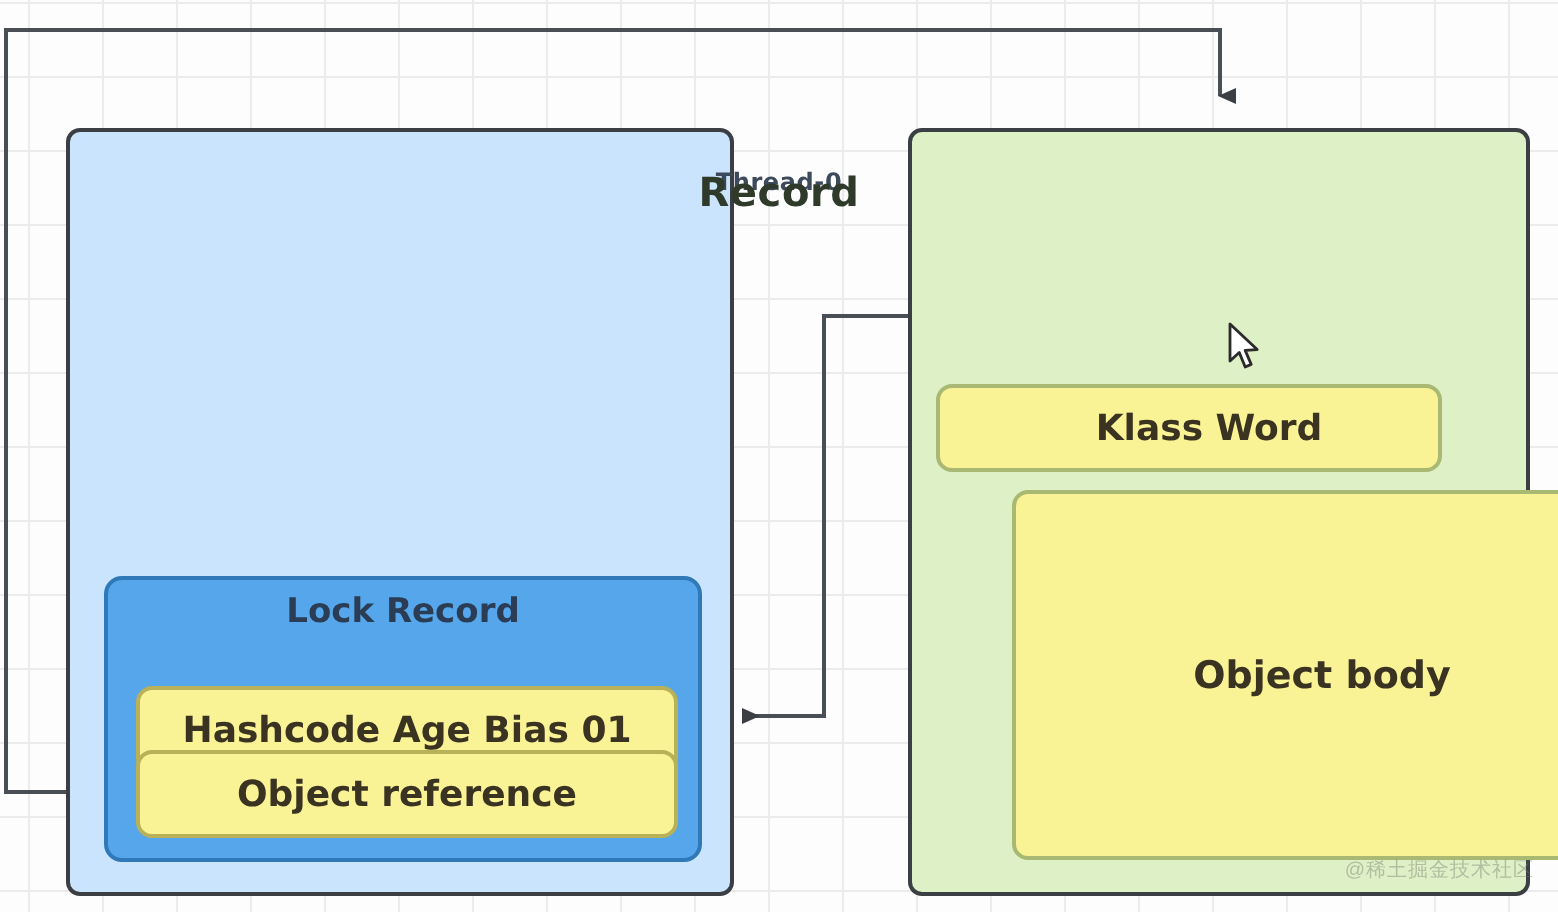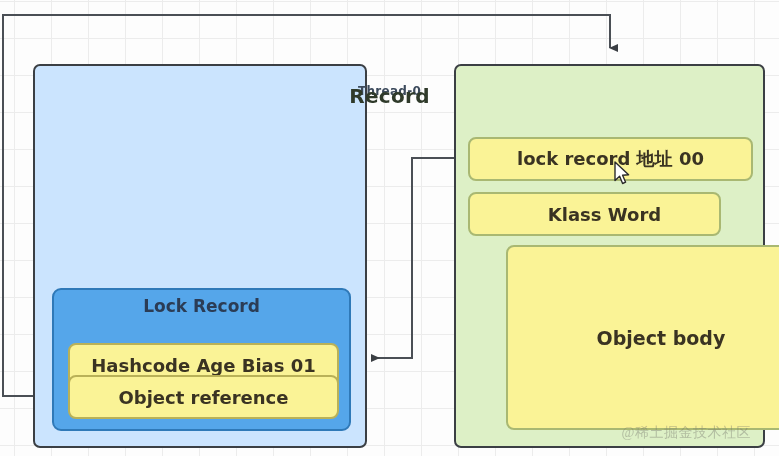--- a/index.html
+++ b/index.html
@@ -141,27 +141,27 @@
     left: 468px;
     top: 245px;
     width: 310px;
     height: 185px;
     font-size: 19px;
     margin-left: 38px;
   }
   
   #watermark {
     position: absolute;
-    right: 28px;
+    right: 12px;
     bottom: 14px;
-    font-size: 14px;
+    font-size: 10px;
     color: rgba(120, 120, 110, 0.42);
     letter-spacing: 0.5px;
     white-space: nowrap;
-    font-family: Liberation Serif, serif;
+    font-family: Liberation Sans, sans-serif;
   }
   
   #cursor {
     position: absolute;
     left: 614px;
     top: 161px;
     width: 18px;
     height: 26px;
     pointer-events: none;
   }
@@ -191,21 +191,20 @@
 
   <div id="lock-record-box">
     <div id="lock-record-title">Lock Record</div>
     <div class="slot" id="slot-hashcode">Hashcode Age Bias 01</div>
     <div class="slot" id="slot-objref">Object reference</div>
   </div>
 
   <div class="outer-box" id="object-box"></div>
   <div class="outer-title" id="object-title">Record</div>
 
-  <div class="slot slot-green" id="slot-lockrecord">lock record 地址 00</div>
   <div class="slot slot-green" id="slot-klassword">Klass Word</div>
   <div class="slot slot-green" id="slot-objectbody">Object body</div>
 
   <div id="watermark">@稀土掘金技术社区</div>
 
   <svg id="cursor" viewBox="0 0 18 26" width="18" height="26">
     <path d="M1,1 L1,19.5 L5.6,15.2 L8.6,22.5 L11.6,21.2 L8.6,14.2 L14.6,13.8 Z" fill="#ffffff" stroke="#2b2b2b" stroke-width="1.4" stroke-linejoin="round"></path>
   </svg>
 
 </div>

